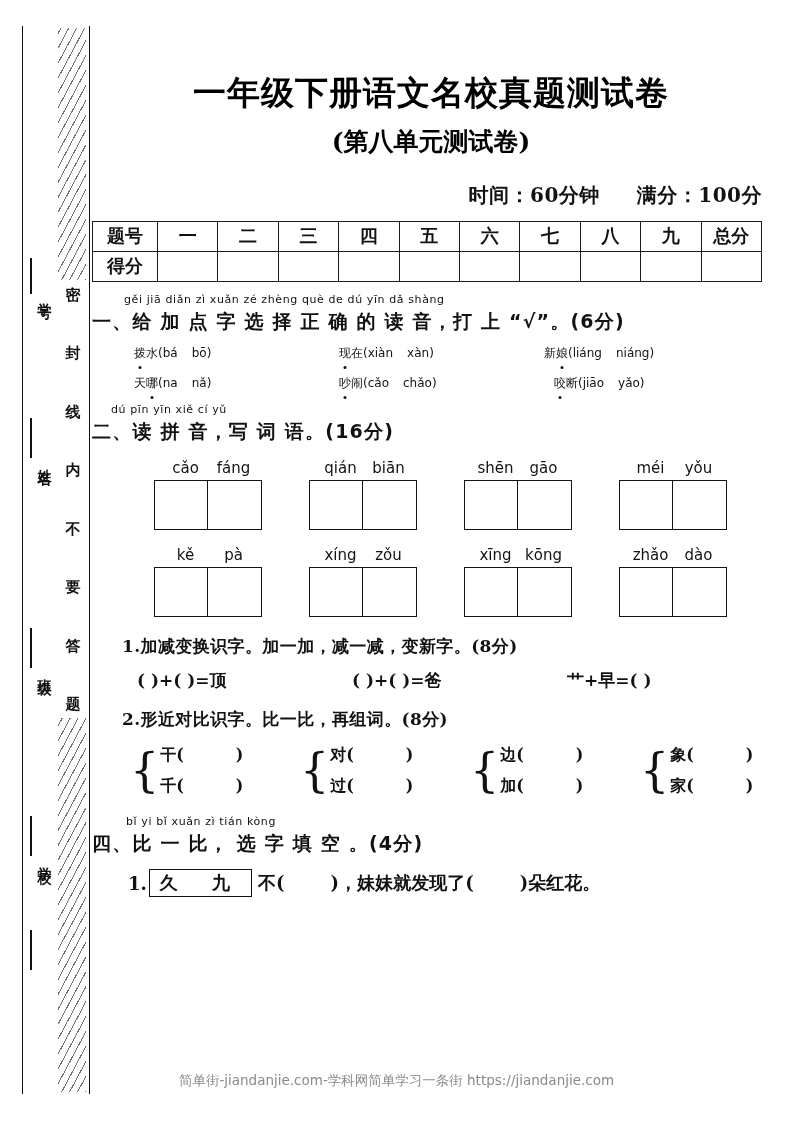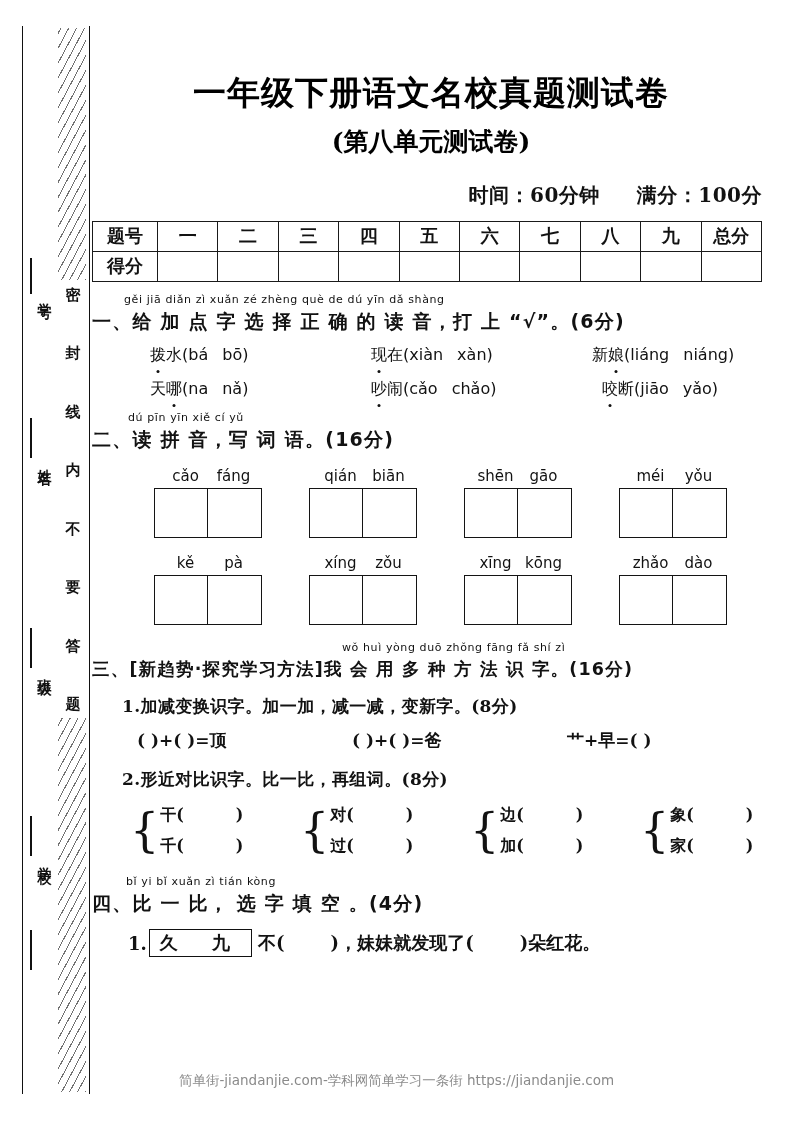--- a/index.html
+++ b/index.html
@@ -195,24 +195,23 @@
   .choice-rows {
     margin-top: 10px;
     padding-left: 42px;
   }
   .choice-row {
     display: flex;
     margin-bottom: 13px;
   }
   .choice {
     font-family: "DejaVu Sans", sans-serif;
-    font-size: 16px;
+    font-size: 12px;
     position: relative;
     white-space: nowrap;
-    margin-left: 16px;
   }
   .choice .dotted {
     position: relative;
     display: inline-block;
   }
   .choice .dotted::after {
     content: "";
     position: absolute;
     left: 50%;
     transform: translateX(-50%);
@@ -435,21 +434,21 @@
           </div>
           <div class="choice">
             <span class="dotted">咬</span><span>断</span>(<span>jiāo</span><span class="pp"></span><span>yǎo</span>)
           </div>
         </div>
       </div>
     </div>
 
     <div class="q">
       <div class="q-head">
-        <span class="py" style="left:36px;">dú pīn yīn   xiě cí yǔ</span>
+        <span class="py" style="left:19px;">dú pīn yīn   xiě cí yǔ</span>
         <span>二、</span><span>读 拼 音，写 词 语。</span><span class="score-tag">(16分)</span>
       </div>
 
       <div class="box-row" style="margin-top:14px">
         <div class="box-group">
           <div class="py-pair">
             <span>cǎo</span>
             <span>fáng</span>
           </div>
           <div class="grid2">
@@ -527,24 +526,20 @@
           </div>
           <div class="grid2">
               <div class="cell"></div>
               <div class="cell"></div>
             </div>
         </div>
       </div>
     </div>
 
     <div class="q" style="margin-top:18px">
-      <div class="q-head" style="font-size:17.5px">
-        <span class="py" style="left:250px;">wǒ huì yòng duō zhǒng fāng fǎ shí zì</span>
-        <span>三、</span><span>[新趋势·探究学习方法]我 会 用 多  种  方 法 识 字。</span><span class="score-tag">(16分)</span>
-      </div>
 
       <div class="sub-head">1.加减变换识字。加一加，减一减，变新字。(8分)</div>
 
       <div class="eq-row">
         <div class="eq" style="width:215px">(        )+(        )=顶</div>
         <div class="eq" style="width:215px">(        )+(        )=爸</div>
         <div class="eq">艹+早=(        )</div>
       </div>
 
 

